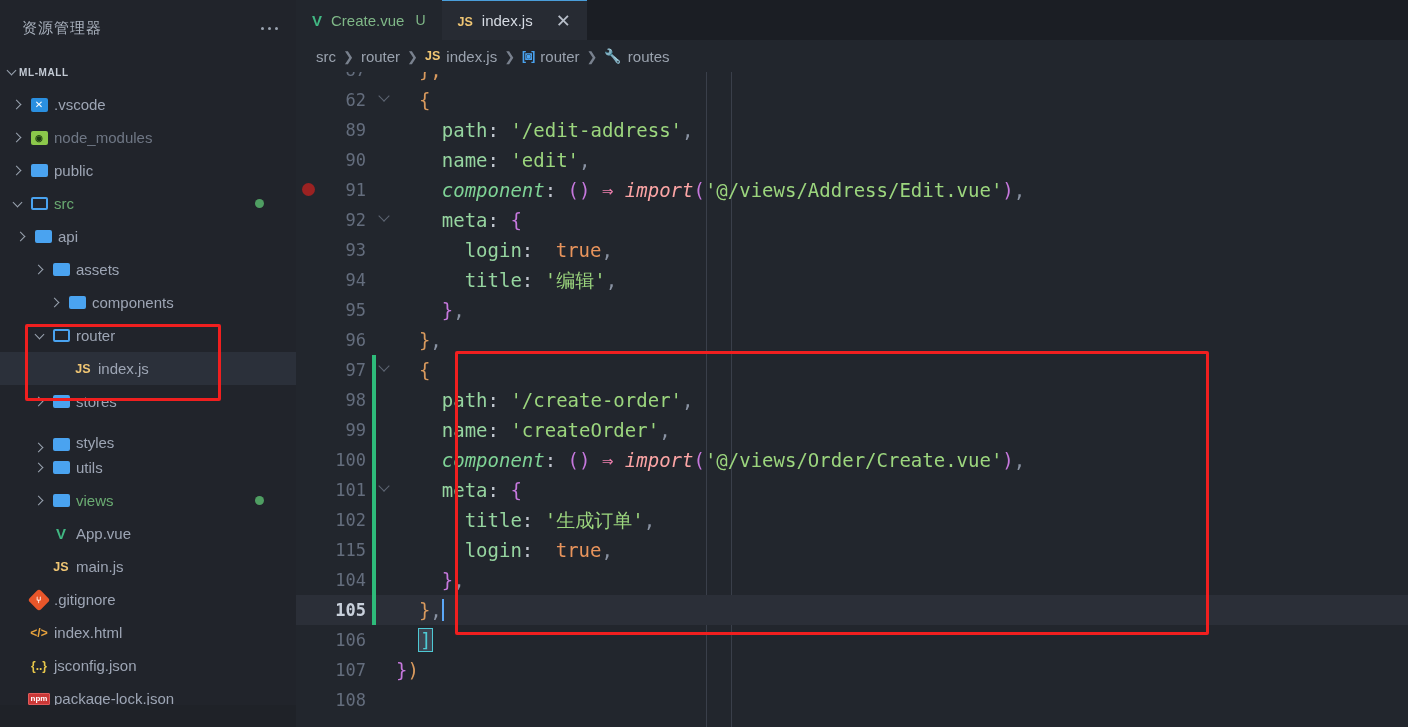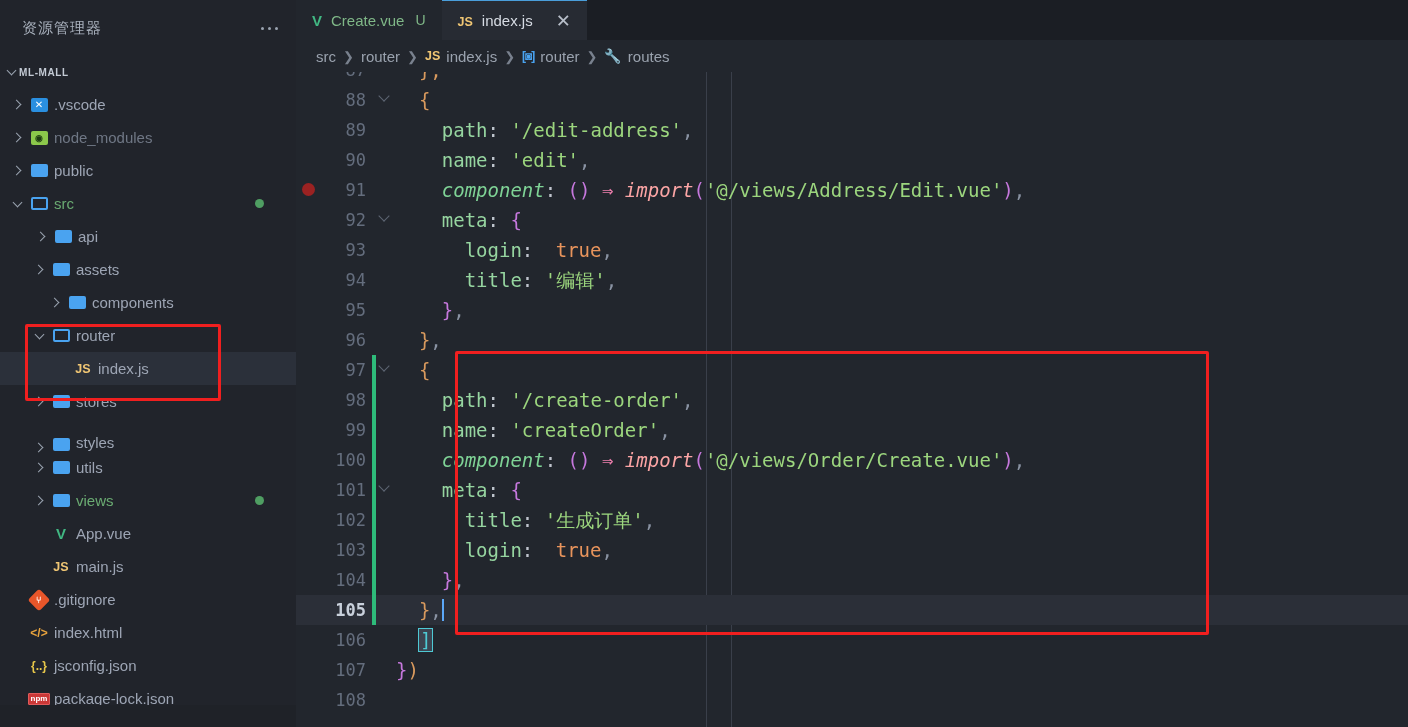--- a/index.html
+++ b/index.html
@@ -371,21 +371,21 @@
         <div class="row" style="padding-left: 8px;">
           <span class="twisty">
             <span class="chev down"></span>
           </span>
           <span class="ficon">
             <span class="folder"></span>
           </span>
           <span class="label" style="color: rgb(106, 171, 114);">src</span>
           <span class="dot-modified"></span>
         </div>
-        <div class="row" style="padding-left: 32px;">
+        <div class="row" style="padding-left: 12px;">
           <span class="twisty">
             <span class="chev right"></span>
           </span>
           <span class="ficon">
             <span class="folder filled"></span>
           </span>
           <span class="label">api</span>
         </div>
         <div class="row" style="padding-left: 30px;">
           <span class="twisty">
@@ -550,21 +550,21 @@
 
     <div class="editor" id="editor">
       <div class="indent-guide" style="left:410px; top:0; bottom:0;"></div>
       <div class="indent-guide" style="left:435px; top:0; bottom:0;"></div>
       <div class="annot-editor" id="annot-editor" style="left: 159px; top: 279px; width: 748px; height: 278px; border-color: rgb(240, 31, 31);"></div>
     <div class="code-row" style="top: -17px;">
           <span class="lineno">87</span>
           <span class="code-text"><span class="t-punct">  </span><span class="t-brace1">},</span></span>
         </div>
         <div class="code-row" style="top: 13px;">
-          <span class="lineno">88</span>
+          <span class="lineno">62</span>
           <span class="fold" style="top: 11px;">
             <span></span>
           </span>
           <span class="code-text"><span class="t-punct">  </span><span class="t-brace1">{</span></span>
         </div>
         <div class="code-row" style="top: 43px;">
           <span class="lineno">89</span>
           <span class="code-text"><span class="t-punct">    </span><span class="t-prop">path</span><span class="t-punct">: </span><span class="t-str">'/edit-address'</span><span class="t-comma">,</span></span>
         </div>
         <div class="code-row" style="top: 73px;">
@@ -629,21 +629,21 @@
           </span>
           <span class="gitbar" style="top: 0px; height: 30px;"></span>
           <span class="code-text"><span class="t-punct">    </span><span class="t-prop">meta</span><span class="t-punct">: </span><span class="t-brace2">{</span></span>
         </div>
         <div class="code-row" style="top: 433px;">
           <span class="lineno">102</span>
           <span class="gitbar" style="top: 0px; height: 30px;"></span>
           <span class="code-text"><span class="t-punct">      </span><span class="t-prop">title</span><span class="t-punct">: </span><span class="t-str">'生成订单'</span><span class="t-comma">,</span></span>
         </div>
         <div class="code-row" style="top: 463px;">
-          <span class="lineno">103</span>
+          <span class="lineno">115</span>
           <span class="gitbar" style="top: 0px; height: 30px;"></span>
           <span class="code-text"><span class="t-punct">      </span><span class="t-prop">login</span><span class="t-punct">: </span><span class="t-bool">true</span><span class="t-comma">,</span></span>
         </div>
         <div class="code-row" style="top: 493px;">
           <span class="lineno">104</span>
           <span class="gitbar" style="top: 0px; height: 30px;"></span>
           <span class="code-text"><span class="t-punct">    </span><span class="t-brace2">}</span><span class="t-comma">,</span></span>
         </div>
         <div class="code-row current" style="top: 523px;">
           <span class="lineno current">105</span>

